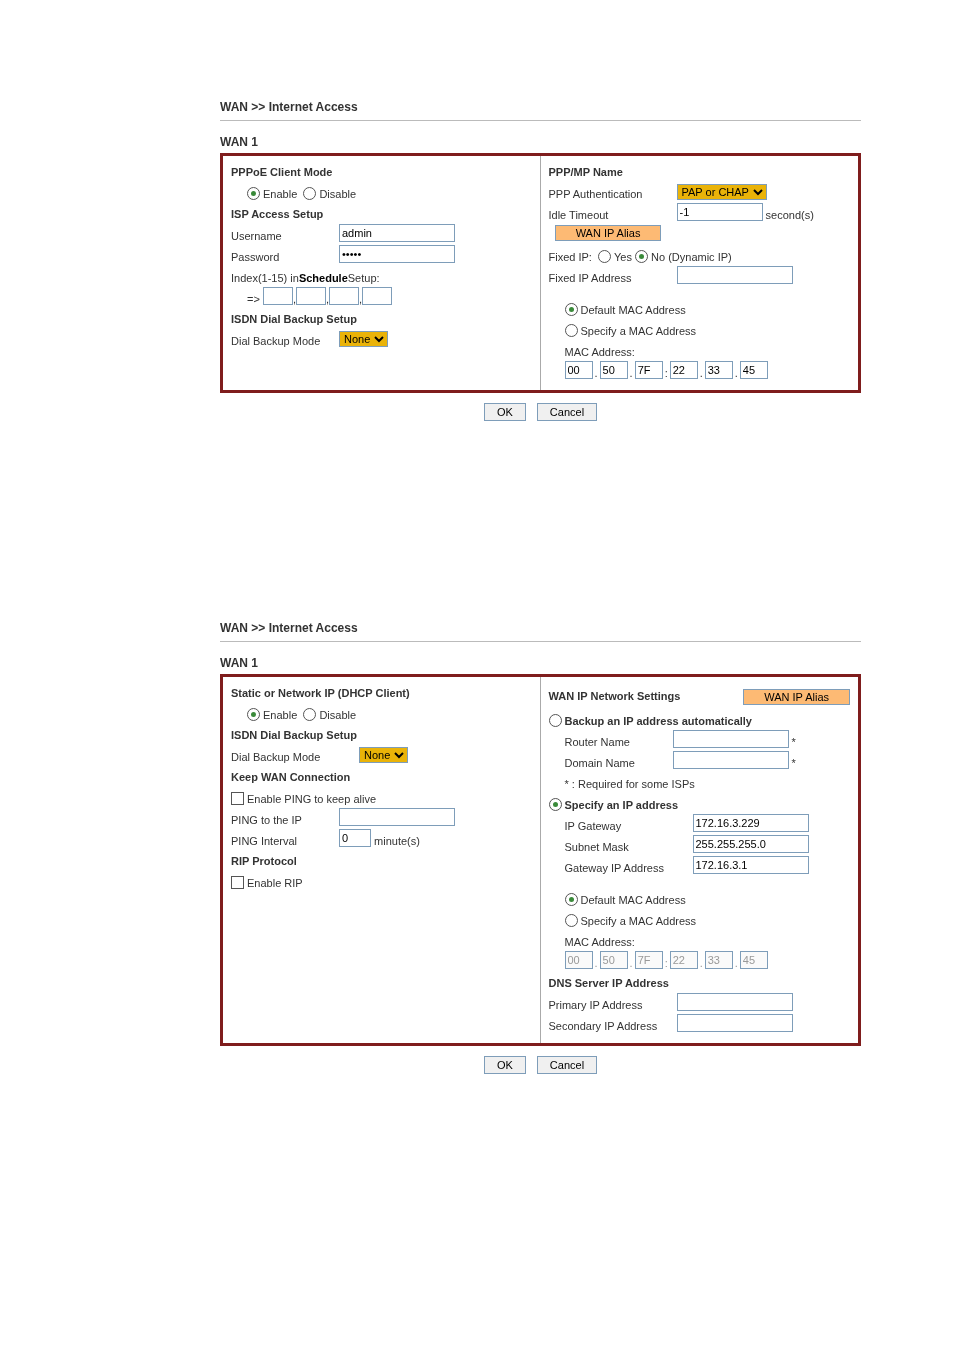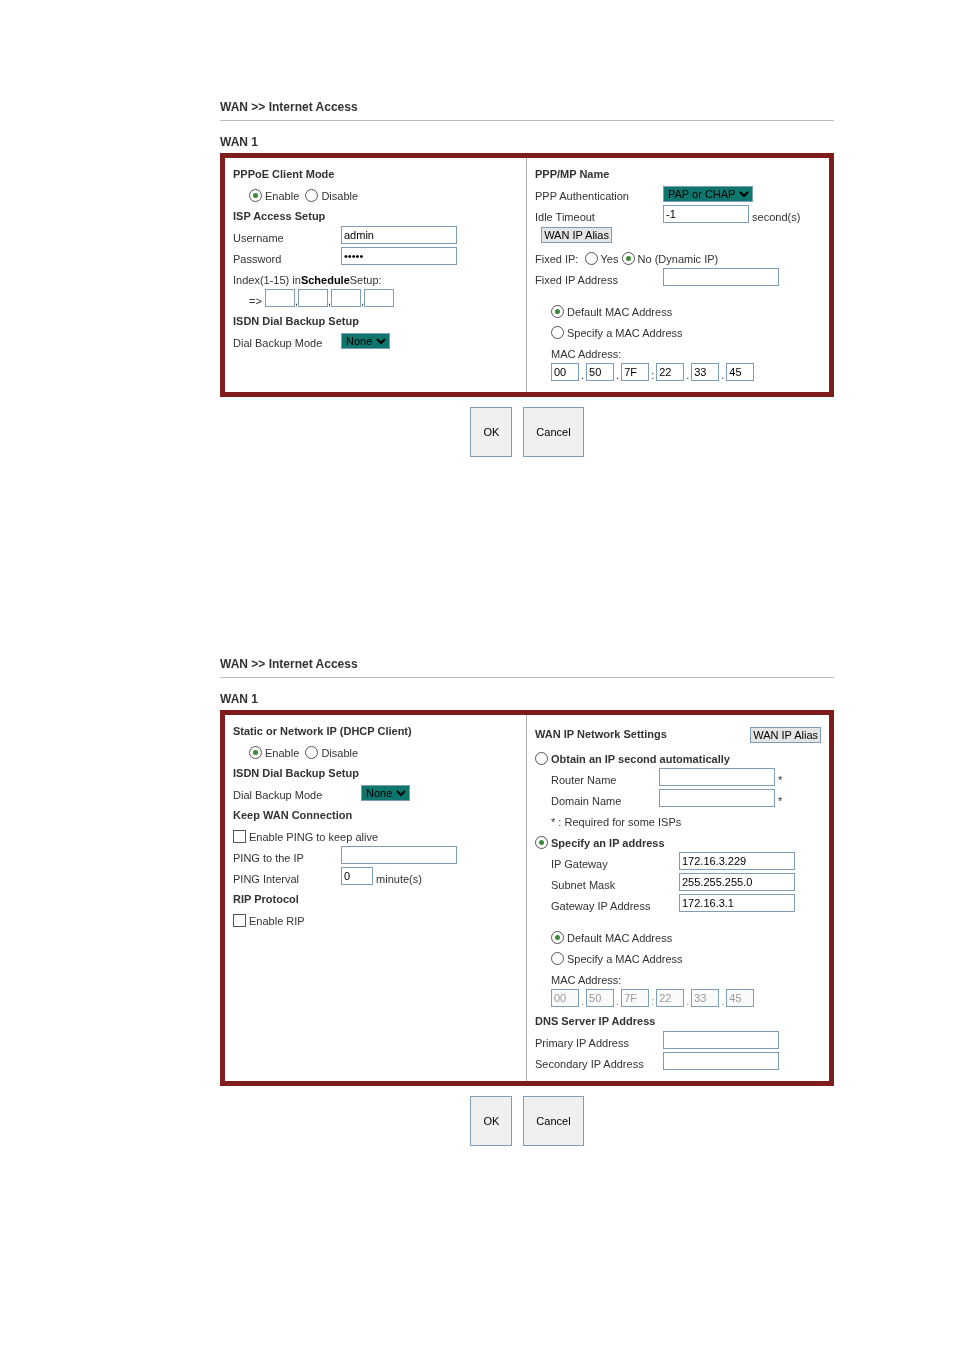--- a/index.html
+++ b/index.html
@@ -9,37 +9,37 @@
   background: #fff;
   margin: 0;
   padding: 0;
 }
 .page {
   width: 954px;
   margin: 0 auto;
   padding: 100px 0 200px 0;
 }
 .section {
-  margin: 0 120px 80px 220px;
+  margin: 0 93px 80px 220px;
 }
 .header {
   font-size: 12px;
   font-weight: bold;
   color: #333;
   padding-bottom: 6px;
   border-bottom: 1px solid #bbb;
   margin-bottom: 14px;
 }
 .wantitle {
   font-size: 12px;
   font-weight: bold;
   margin-bottom: 4px;
 }
 .panel {
-  border: 5px solid #7f1d1d;
+  border: 3px solid #7f1d1d;
   display: flex;
 }
 .col {
   width: 50%;
   box-sizing: border-box;
   padding: 8px;
 }
 .col-left {
   border-right: 1px solid #aaa;
 }
@@ -74,36 +74,36 @@
 }
 input.short { width: 80px; }
 input.med { width: 110px; }
 input.tiny { width: 24px; text-align: left; }
 input.macbox { width: 22px; text-align: left; }
 input.num { width: 26px; }
 select {
   font-family: inherit;
   font-size: 11px;
   border: 1px solid #7e9db9;
-  background: #0f766e;
+  background: #eab308;
 }
 .btn {
   font-family: inherit;
   font-size: 11px;
   border: 1px solid #7e9db9;
   background: #f0f0f0;
-  padding: 18px 12px;
+  padding: 2px 12px;
   margin: 0 4px;
 }
 .smallbtn {
   font-family: inherit;
   font-size: 11px;
   border: 1px solid #7e9db9;
-  background: #e5e5e5;
-  padding: 1px 2px;
+  background: #fdba74;
+  padding: 1px 20px;
 }
 .btnrow {
   text-align: center;
   margin-top: 10px;
 }
 .indent {
   margin-left: 16px;
 }
 .radiodot {
   display: inline-block;
@@ -314,21 +314,21 @@
       </div>
     </div>
 
     <div class="col">
       <div class="row" style="align-items:center;">
         <span class="heading" style="flex:1;">WAN IP Network Settings</span>
         <button class="smallbtn">WAN IP Alias</button>
       </div>
       <div class="row">
         <span class="radiodot"></span>
-        <span style="font-weight:bold;">Obtain an IP second automatically</span>
+        <span style="font-weight:bold;">Backup an IP address automatically</span>
       </div>
       <div class="row indent">
         <span class="lbl">Router Name</span>
         <input type="text" class="med" style="">
         &nbsp;<span>*</span>
       </div>
       <div class="row indent">
         <span class="lbl">Domain Name</span>
         <input type="text" class="med" style="">
         &nbsp;<span>*</span>

